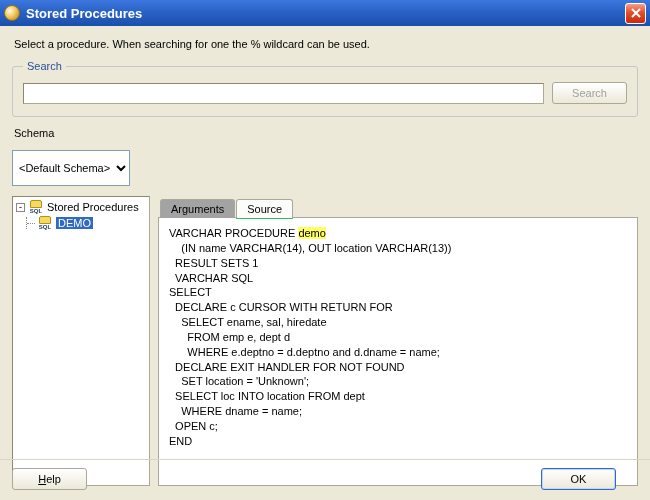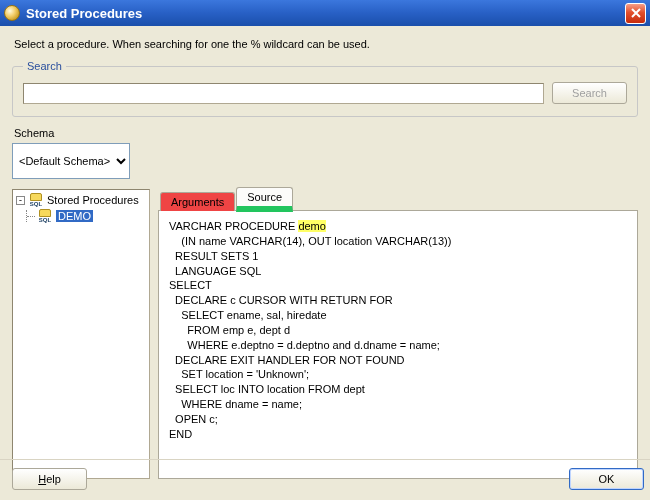--- a/index.html
+++ b/index.html
@@ -72,21 +72,21 @@
     min-width: 75px;
     background: linear-gradient(to bottom, #ffffff, #ece9d8);
     border: 1px solid #aca899;
     border-radius: 3px;
     font-size: 11px;
     padding: 0 10px;
     cursor: pointer;
   }
   .btn:disabled { color: #a0a0a0; cursor: default; }
   .btn-default { border: 1px solid #316ac5; box-shadow: inset 0 0 0 1px #bfd5ff; }
-  .schema-label { margin: 4px 2px 4px 2px; display:block; }
+  .schema-label { margin: 4px 2px 11px 2px; display:block; }
   .schema-select {
     height: 36px;
     border: 1px solid #7f9db9;
     background: #fff;
     font-size: 11px;
     padding: 1px 2px;
   }
   .main-row { display: flex; gap: 8px; margin-top: 10px; }
   .tree-panel {
     width: 138px;
@@ -125,47 +125,47 @@
   .tree-dots::after { content:""; position:absolute; top:50%; left:0; width:8px; border-top:1px dotted #888;}
   .tree-sel { background:#316ac5; color:#fff; padding:0 2px; }
   .right-panel { flex: 1; height: 290px; display:flex; flex-direction:column; }
   .tabs { display:flex; align-items:flex-end; height: 22px; padding-left:2px; position:relative; }
   .tabs-baseline { position:absolute; left:0; right:0; bottom:0; height:1px; background:#aca899;}
   .tab {
     padding: 3px 10px 3px 10px;
     border: 1px solid #aca899;
     border-bottom: none;
     border-radius: 3px 3px 0 0;
-    background: #ef4444;
+    background: #a3a3a3;
     font-size:11px;
     margin-right:1px;
     cursor:pointer;
     position:relative; z-index:1;
   }
   .tab.active {
     background:#fcfcfa;
-    border-bottom: 6px solid #22c55e;
+    border-bottom: 1px solid #22c55e;
     margin-bottom:-1px;
   }
   .tab-body {
     flex:1;
     background:#fff;
     border:1px solid #aca899;
     border-top:none;
     padding: 8px 10px;
     font-size: 11px;
     font-family: Tahoma, Arial, sans-serif;
     overflow:auto;
   }
   .code { white-space: pre; line-height: 1.35; }
   .hl { background: #ffff66; }
   .footer {
     position:absolute;
     left:0; right:0; bottom:0;
-    padding: 8px 0 10px 12px;
+    padding: 8px 28px 10px 12px;
     display:flex; align-items:flex-end;
     border-top: 1px solid #d9d4c3;
   }
   .footer .spacer { flex:1; }
   .underline { text-decoration: underline; }
 </style>
 </head>
 <body>
 
 <div class="titlebar">
@@ -215,21 +215,21 @@
     <div class="right-panel">
       <div class="tabs">
         <div class="tabs-baseline"></div>
         <div class="tab">Arguments</div>
         <div class="tab active">Source</div>
       </div>
       <div class="tab-body">
         <div class="code"><span>VARCHAR PROCEDURE </span><span class="hl">demo</span>
 <span>    (IN name VARCHAR(14), OUT location VARCHAR(13))</span>
 <span>  RESULT SETS 1</span>
-<span>  LANGUAGE SQL</span>
+<span>  VARCHAR SQL</span>
 <span>SELECT</span>
 <span>  DECLARE c CURSOR WITH RETURN FOR</span>
 <span>    SELECT ename, sal, hiredate</span>
 <span>      FROM emp e, dept d</span>
 <span>      WHERE e.deptno = d.deptno and d.dname = name;</span>
 <span>  DECLARE EXIT HANDLER FOR NOT FOUND</span>
 <span>    SET location = 'Unknown';</span>
 <span>  SELECT loc INTO location FROM dept</span>
 <span>    WHERE dname = name;</span>
 <span>  OPEN c;</span>

